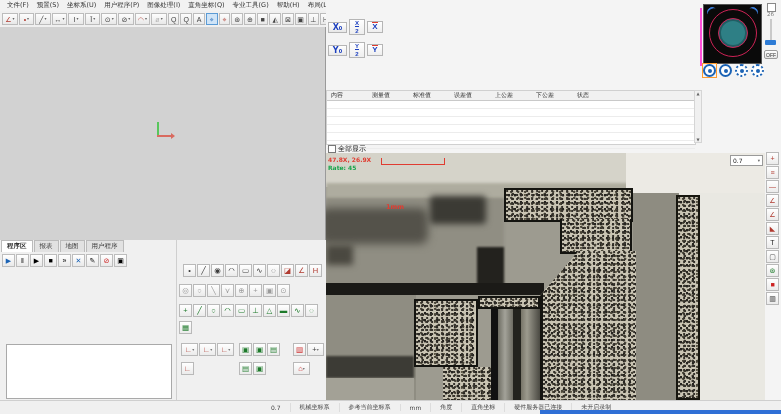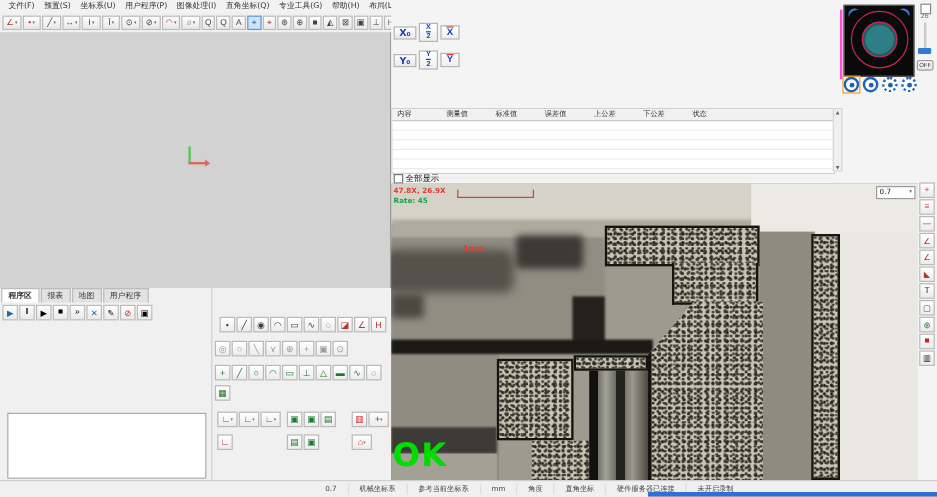--- a/index.html
+++ b/index.html
@@ -555,21 +555,20 @@
 
     <span id="cam-mag">47.8X, 26.9X</span>
     <span id="cam-rate">Rate: 45</span>
     <div id="scalebar">
       <span id="scalebar-label">1mm</span>
     </div>
     <div id="cam-zoom">
       <span>0.7</span>
       <span class="dd">▾</span>
     </div>
-    <span id="cam-ok">OK</span>
   </div>
 
   <div id="vtoolbar">
       <button class="vbtn">
         <span class="glyph">+</span>
       </button>
       <button class="vbtn">
         <span class="glyph">≡</span>
       </button>
       <button class="vbtn">

